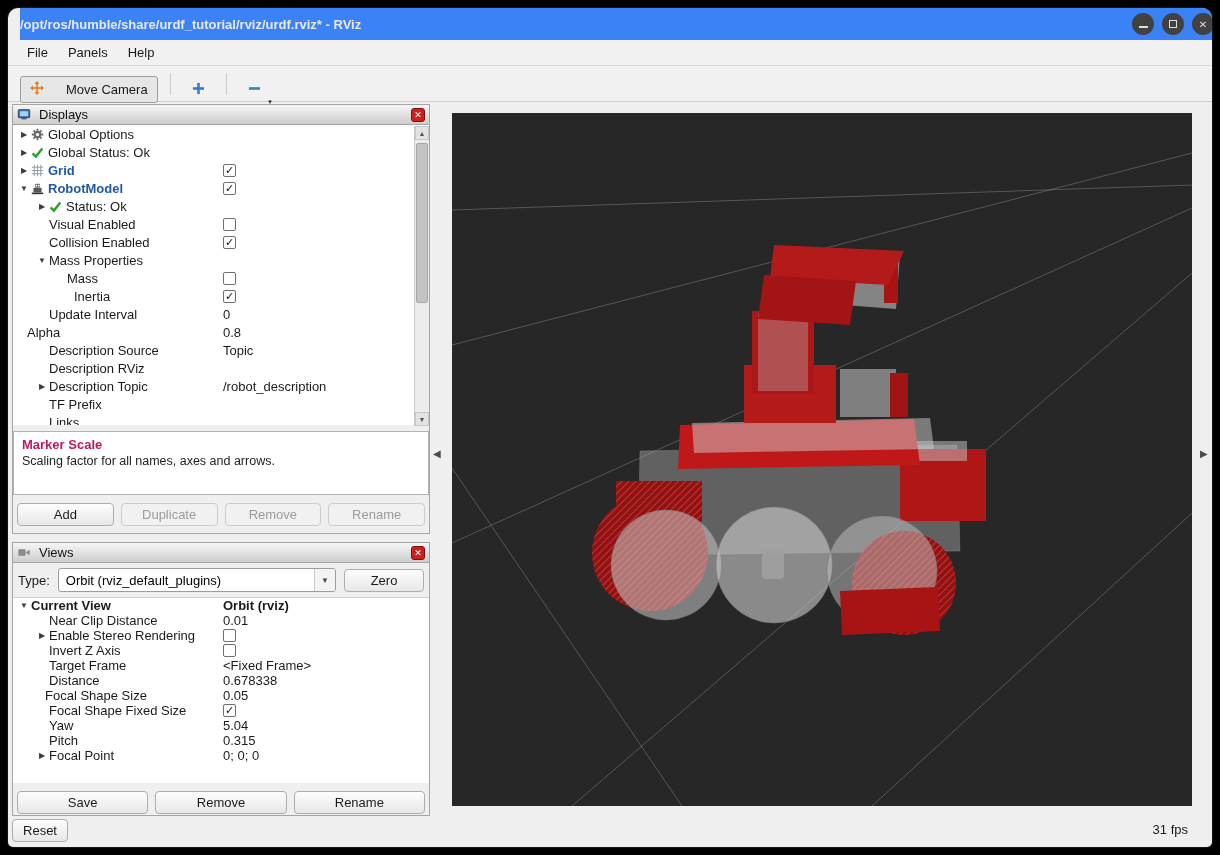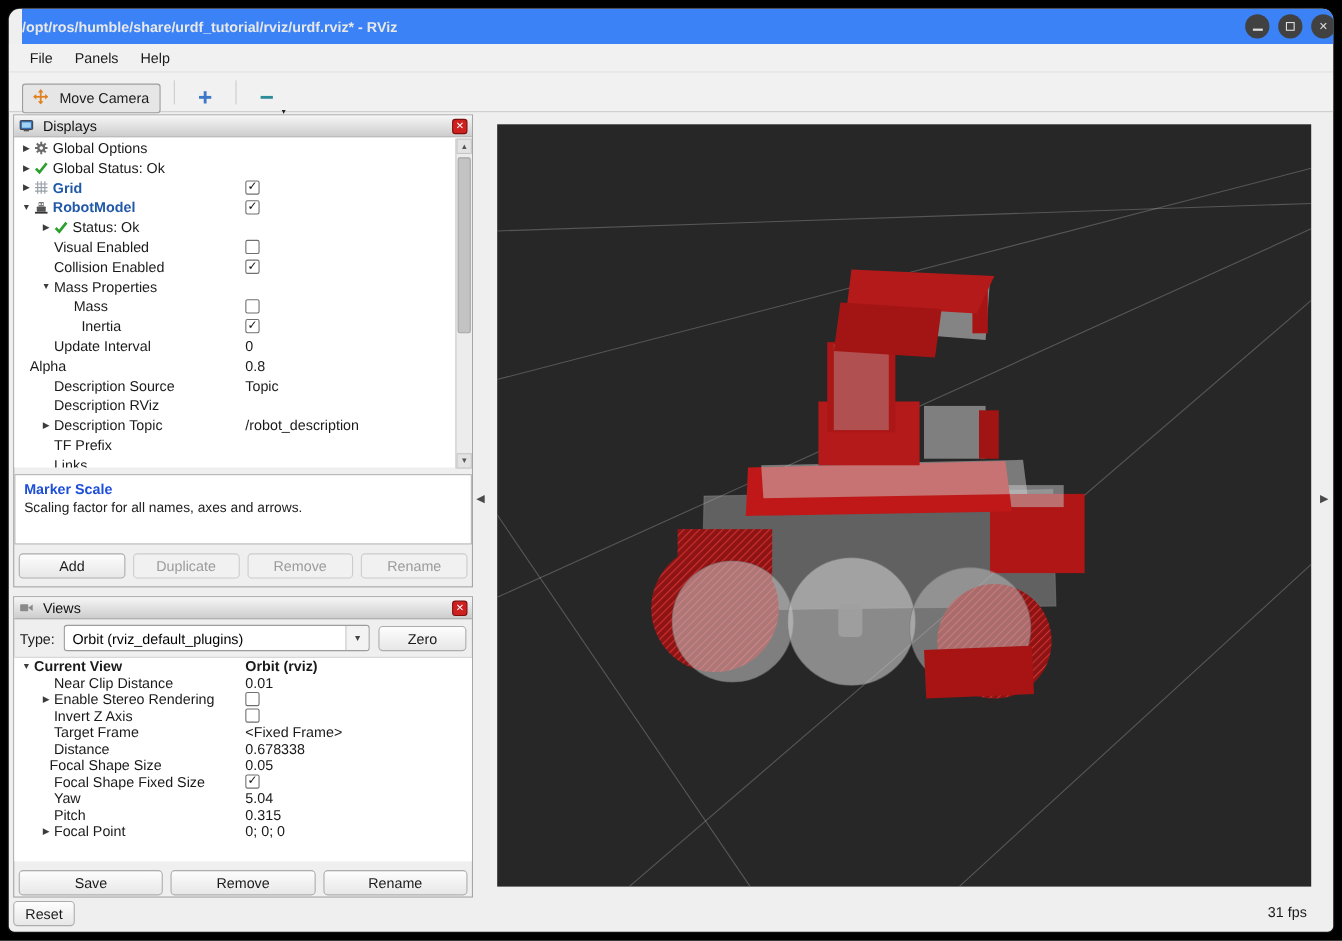--- a/index.html
+++ b/index.html
@@ -9,21 +9,21 @@
   .titlebar{position:absolute;left:12px;top:0;width:100%;height:32px;background:#3b82f6;display:flex;align-items:center;justify-content:flex-start;}
   .title{color:#e8e8e8;font-weight:bold;font-size:13px;}
   .win-controls{position:absolute;right:10px;top:5px;display:flex;gap:8px;}
   .winbtn{width:22px;height:22px;border-radius:50%;background:#414141;color:#dedede;display:flex;align-items:center;justify-content:center;font-size:10px;}
   .glyph-min{display:block;width:9px;height:2px;background:#dedede;margin-top:6px;}
   .glyph-max{display:block;width:8px;height:8px;border:1.5px solid #dedede;}
   
   .menubar{position:absolute;left:0;top:32px;width:100%;height:26px;background:#f1f1f1;border-bottom:1px solid #ddd;display:flex;align-items:center;padding:0 10px;gap:2px;}
   .menu-item{padding:3px 9px;font-size:13px;color:#1a1a1a;border-radius:3px;}
   .toolbar{position:absolute;left:0;top:58px;width:100%;height:36px;background:#f1f1f1;border-bottom:1px solid #cdcdcd;display:flex;align-items:center;padding:0 12px;gap:12px;}
-  .tool-button{display:flex;align-items:center;gap:10px;font-size:13px;color:#1a1a1a;padding:4px 9px;position:relative;margin-top:12px;}
+  .tool-button{display:flex;align-items:center;gap:22px;font-size:13px;color:#1a1a1a;padding:4px 9px;position:relative;margin-top:12px;}
   .tool-button.active{background:#e6e6e6;border:1px solid #9d9d9d;border-radius:3px;}
   .tool-sep{width:1px;height:22px;background:#cccccc;}
   .dd-arrow{position:absolute;right:-2px;bottom:-4px;font-size:7px;color:#222;}
   
   .panel{position:absolute;background:#efefef;border:1px solid #a5a5a5;}
   .panel-header{height:20px;background:linear-gradient(#f6f6f6,#cdcdcd);border-bottom:1px solid #a5a5a5;display:flex;align-items:center;padding:0 4px;gap:5px;}
   .panel-title{font-size:13px;color:#111;flex:1;}
   .panel-close{width:14px;height:14px;border-radius:3px;background:#cf2020;color:#fff;font-size:9px;font-weight:bold;display:flex;align-items:center;justify-content:center;border:1px solid #7c0e0e;}
   .tree{background:#fff;position:relative;overflow:hidden;}
   #displays-tree{height:300px;}
@@ -40,21 +40,21 @@
   .row-value{flex:1;display:flex;align-items:center;font-size:13px;color:#1a1a1a;white-space:nowrap;}
   .value-text.bold{font-weight:bold;}
   .checkbox{width:13px;height:13px;background:#fff;border:1px solid #6f6f6f;border-radius:2px;font-size:11px;line-height:11px;font-weight:bold;color:#111;display:flex;align-items:center;justify-content:center;}
   
   .scrollbar{position:absolute;right:0;top:0;width:15px;height:100%;background:#ececec;border-left:1px solid #c9c9c9;}
   .sb-btn{position:absolute;left:0;width:14px;height:14px;font-size:7px;color:#555;display:flex;align-items:center;justify-content:center;background:#e3e3e3;border:1px solid #c6c6c6;}
   .sb-up{top:0;} .sb-down{bottom:0;}
   .sb-thumb{position:absolute;left:1px;top:17px;width:12px;height:160px;background:#c3c3c3;border:1px solid #a6a6a6;border-radius:2px;}
   
   .help-box{margin:6px 0 0 0;height:64px;background:#fff;border:1px solid #b3b3b3;padding:5px 8px;}
-  .help-title{font-size:13px;font-weight:bold;color:#1d4ed8;}
+  .help-title{font-size:13px;font-weight:bold;color:#be185d;}
   .help-text{font-size:12.5px;color:#222;margin-top:2px;}
   
   .btn{height:23px;background:linear-gradient(#fdfdfd,#e7e7e7);border:1px solid #adadad;border-radius:4px;font-size:13px;color:#1a1a1a;display:flex;align-items:center;justify-content:center;}
   .btn.disabled{color:#9b9b9b;background:#f1f1f1;border-color:#cccccc;}
   .btn-row{display:flex;gap:7px;margin:8px 4px 0 4px;}
   .btn-row .btn{flex:1;}
   
   .type-row{display:flex;align-items:center;padding:5px 5px;gap:8px;height:34px;}
   .type-label{font-size:13px;color:#1a1a1a;}
   .type-select{flex:1;height:24px;background:#fff;border:1px solid #9c9c9c;border-radius:3px;display:flex;align-items:center;padding:0 0 0 7px;font-size:13px;justify-content:space-between;overflow:hidden;}

